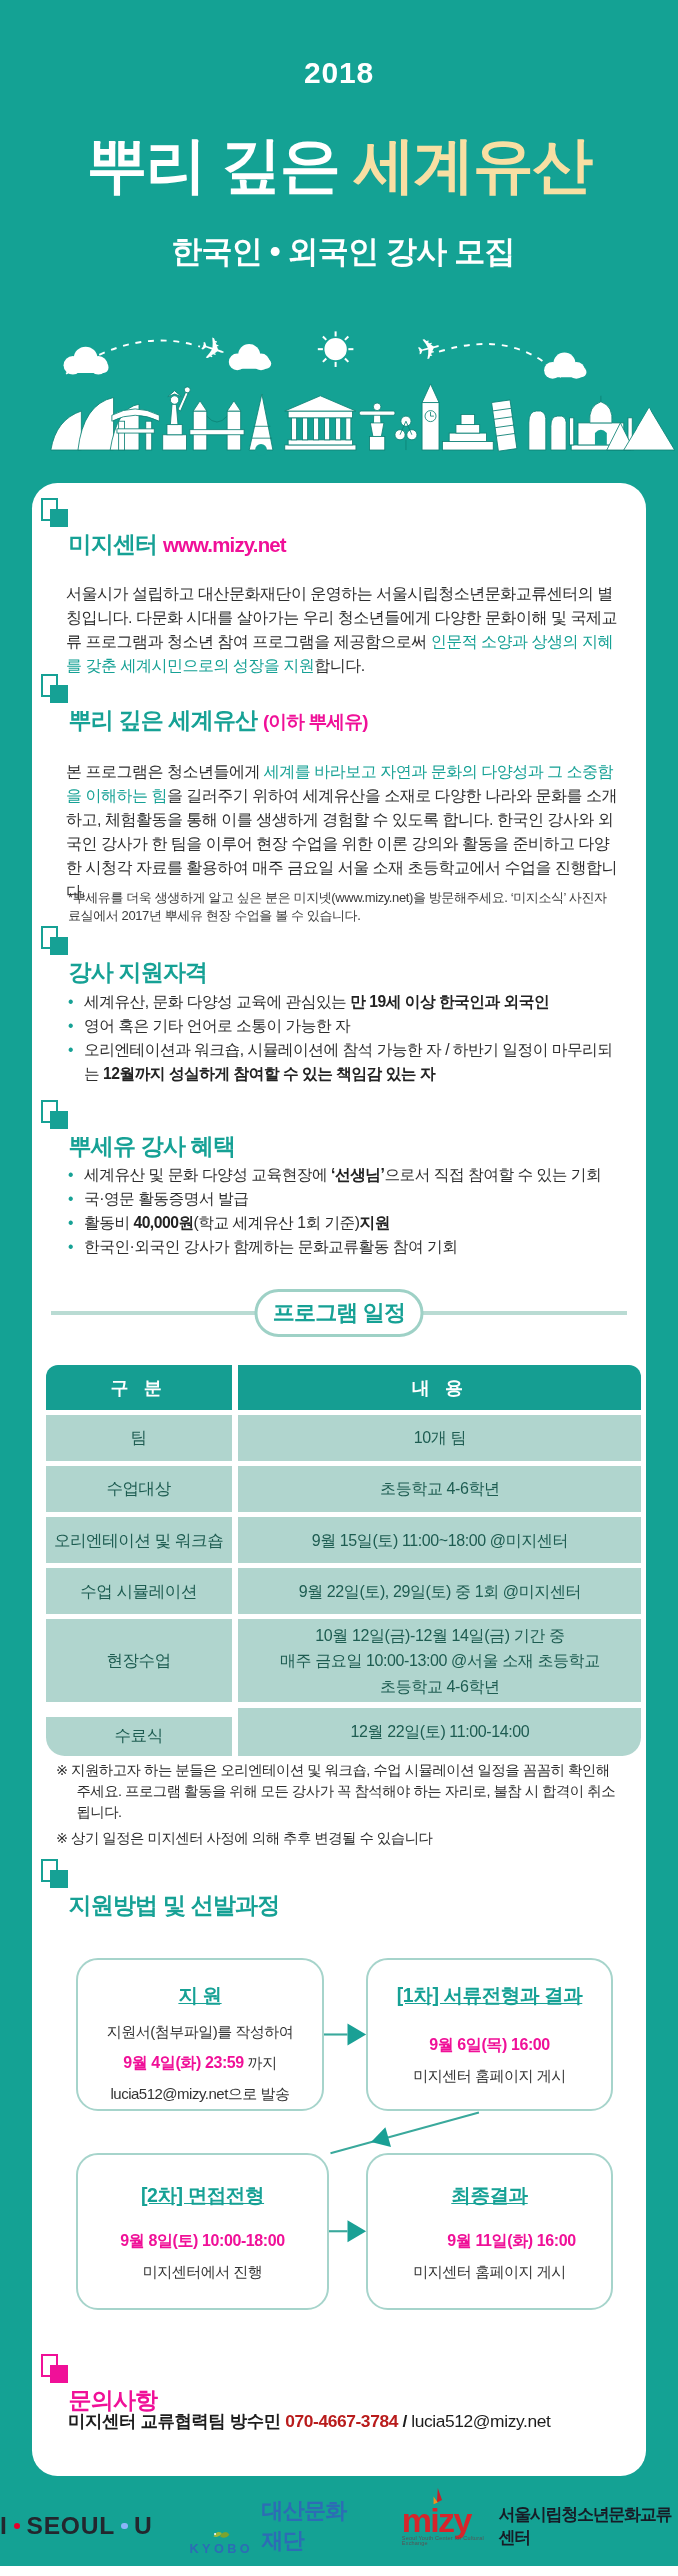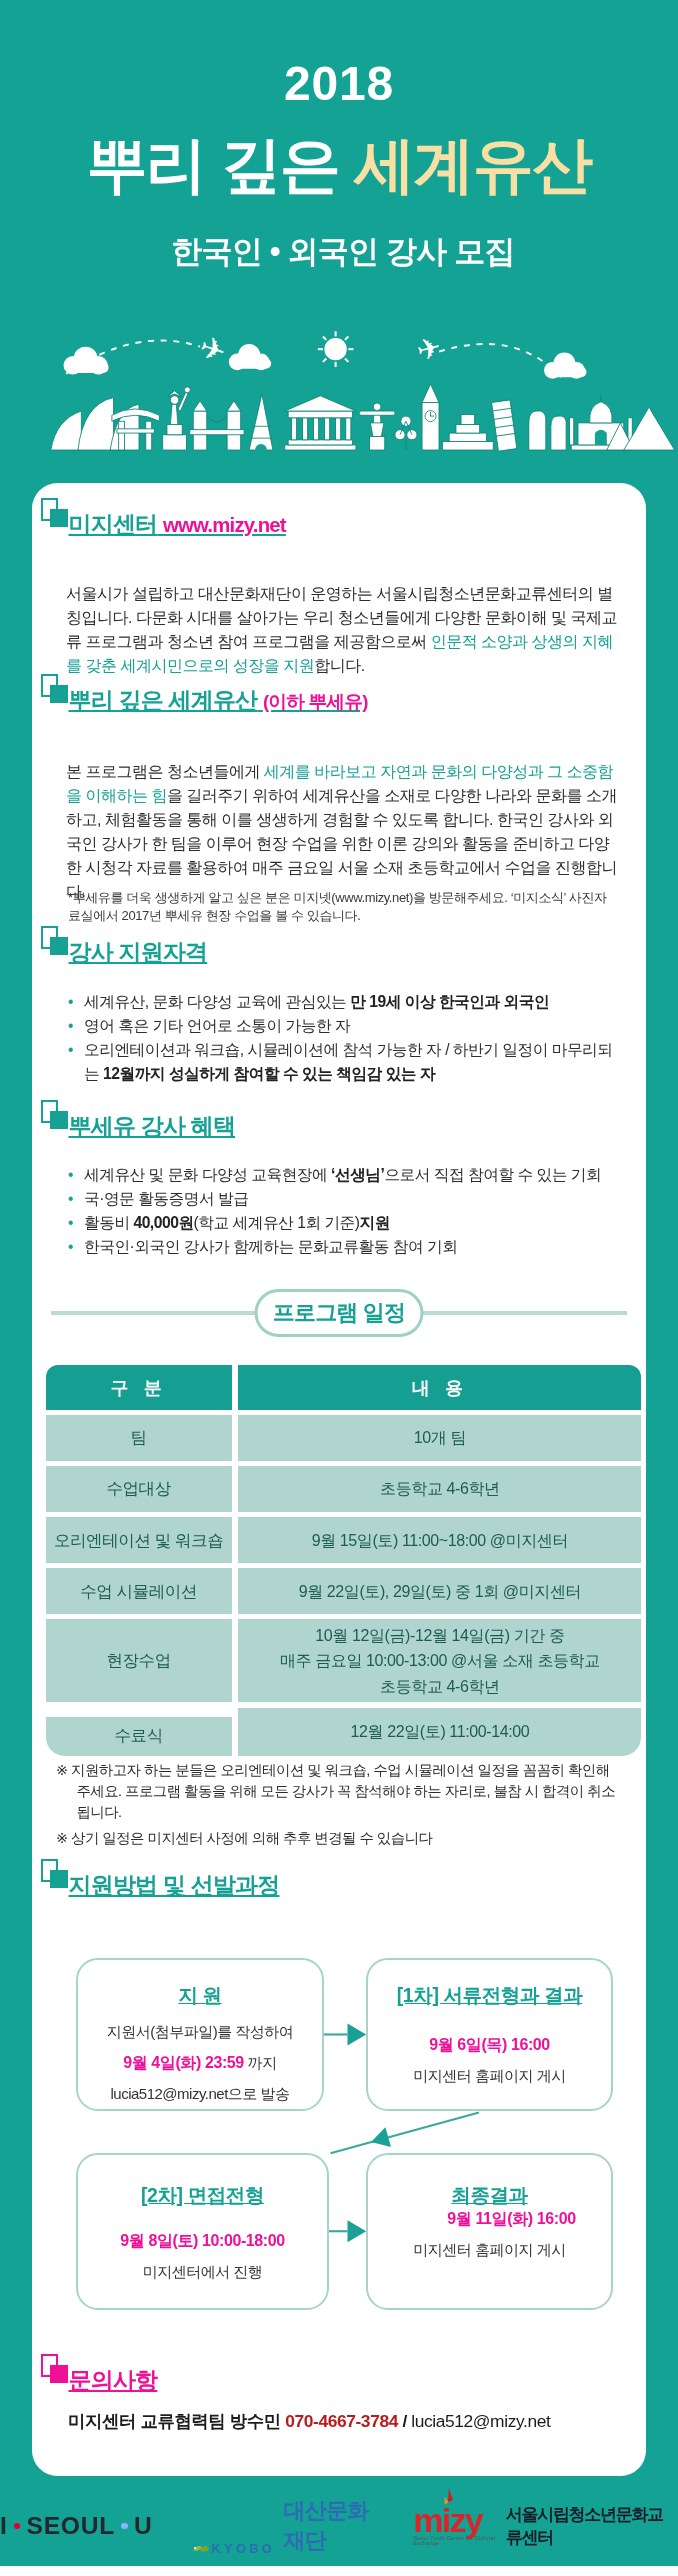--- a/index.html
+++ b/index.html
@@ -1,21 +1,21 @@
 <!DOCTYPE html>
 <html style="font-size:13.6px"><head>
 <meta charset="utf-8">
 <style>
   html,body{margin:0;padding:0;}
   body{font-family:"Liberation Sans","DejaVu Sans",sans-serif;}
   .page{position:relative;width:678px;height:2576px;background:#14a294;overflow:hidden;}
 
   
   .hero-year{position:absolute;top:56px;left:0;width:100%;text-align:center;
-    font-size:48px;font-weight:bold;color:#fff;letter-spacing:0.8px;}
+    font-size:30px;font-weight:bold;color:#fff;letter-spacing:0.8px;}
   .hero-title{position:absolute;top:125px;left:0;width:100%;text-align:center;
     font-size:61px;font-weight:800;letter-spacing:-1.7px;color:#fff;white-space:nowrap;}
   .hero-title .cream{color:#f8dfa3;}
   .hero-sub{position:absolute;top:231px;left:4px;width:100%;text-align:center;
     font-size:31px;font-weight:bold;color:#fff;letter-spacing:-0.8px;}
 
   
   .skyline{position:absolute;top:321px;left:0;}
 
   
@@ -23,22 +23,22 @@
     background:#fff;border-radius:25.4px;}
 
   
   .sec-head{position:absolute;left:8.5px;}
   .sq-icon{position:absolute;left:0;top:0;width:29px;height:32px;}
   .sq-icon .outline{position:absolute;left:0;top:0;width:13.6px;height:18.7px;
     border:2.1px solid #16a195;background:#fff;}
   .sq-icon .fillsq{position:absolute;left:9.3px;top:11px;width:18px;height:18px;background:#16a195;}
   .sq-icon.pink .outline{border-color:#f01098;}
   .sq-icon.pink .fillsq{background:#f01098;}
-  .sec-head h2{margin:11px 0 0 28px;font-size:23px;font-weight:bold;
-    color:#16a195;letter-spacing:-0.8px;white-space:nowrap;text-decoration:underline;}
+  .sec-head h2{margin:31px 0 0 28px;font-size:23px;font-weight:bold;
+    color:#16a195;letter-spacing:-0.8px;white-space:nowrap;}
   .sec-head h2 .mag{color:#f01098;}
   .sec-head h2 .url{font-size:20.4px;}
   .sec-head h2 .suffix{font-size:18.7px;}
   .sec-head.pink h2{color:#f01098;}
 
   .para{position:absolute;left:34px;width:553px;font-size:16px;line-height:24px;
     color:#2d2d2d;letter-spacing:-0.5px;}
   .para .teal{color:#16a195;}
   .footnote{position:absolute;left:36px;width:547px;font-size:13px;line-height:18px;
     color:#3a3a3a;letter-spacing:-0.4px;margin-top:23px;}
@@ -88,21 +88,21 @@
   .contact-line .mail{font-weight:normal;}
 
   
   .logos{position:absolute;top:2496px;left:0;width:100%;display:flex;align-items:center;
     justify-content:center;gap:37px;}
   .iseoul{font-size:24.6px;font-weight:800;color:#23272e;letter-spacing:0.8px;display:flex;align-items:center;}
   .iseoul .dot{display:inline-block;width:6.8px;height:6.8px;border-radius:50%;margin:0 6px;}
   .iseoul .dot.red{background:#e4002b;}
   .iseoul .dot.blue{background:#8ab4f8;}
   .kyobo-group{display:flex;align-items:flex-end;gap:8.5px;}
-  .kyobo-col{display:flex;align-items:center;line-height:1;}
+  .kyobo-col{display:flex;flex-direction:column;align-items:center;line-height:1;}
   .kyobo-word{font-size:12.7px;font-weight:bold;color:#2d6cb5;letter-spacing:3.4px;margin-top:1.7px;}
   .daesan{font-size:22px;font-weight:bold;color:#2d6cb5;letter-spacing:-0.8px;}
   .mizy-group{display:flex;align-items:center;}
   .mizy-logo{position:relative;line-height:1;text-align:left;}
   .mizy-word{font-size:34px;font-weight:800;color:#d6252b;letter-spacing:-1.7px;line-height:0.9;}
   .mizy-tag{font-size:5.5px;color:#555;letter-spacing:0.2px;}
   .mizy-flame{position:absolute;left:29px;top:-17px;}
   .mizy-name{font-size:17px;font-weight:bold;color:#171c26;letter-spacing:-1.3px;}
 
   .bottom-strip{position:absolute;left:0;bottom:0;width:100%;height:10.2px;background:#fff;}
@@ -360,21 +360,21 @@
     </div>
 
     <div class="fbox" style="left:44px;top:1670px;width:249px;height:153px;">
       <div class="ft" style="margin-top:27px;">[2차] 면접전형</div>
       <div class="fd" style="margin-top:22px;">9월 8일(토) 10:00-18:00</div>
       <div class="fl" style="margin-top:11px;">미지센터에서 진행</div>
     </div>
 
     <div class="fbox" style="left:334px;top:1670px;width:243px;height:153px;">
       <div class="ft" style="margin-top:27px;">최종결과</div>
-      <div class="fd" style="padding-left:44px;">9월 11일(화) 16:00</div>
+      <div class="fd" style="margin-top:22px;padding-left:44px;">9월 11일(화) 16:00</div>
       <div class="fl" style="margin-top:11px;">미지센터 홈페이지 게시</div>
     </div>
 
     <div class="sec-head pink" style="top:1871px;">
       <span class="sq-icon pink">
           <span class="outline"></span>
           <span class="fillsq"></span>
         </span>
       <h2><span>문의사항</span></h2>
     </div>

